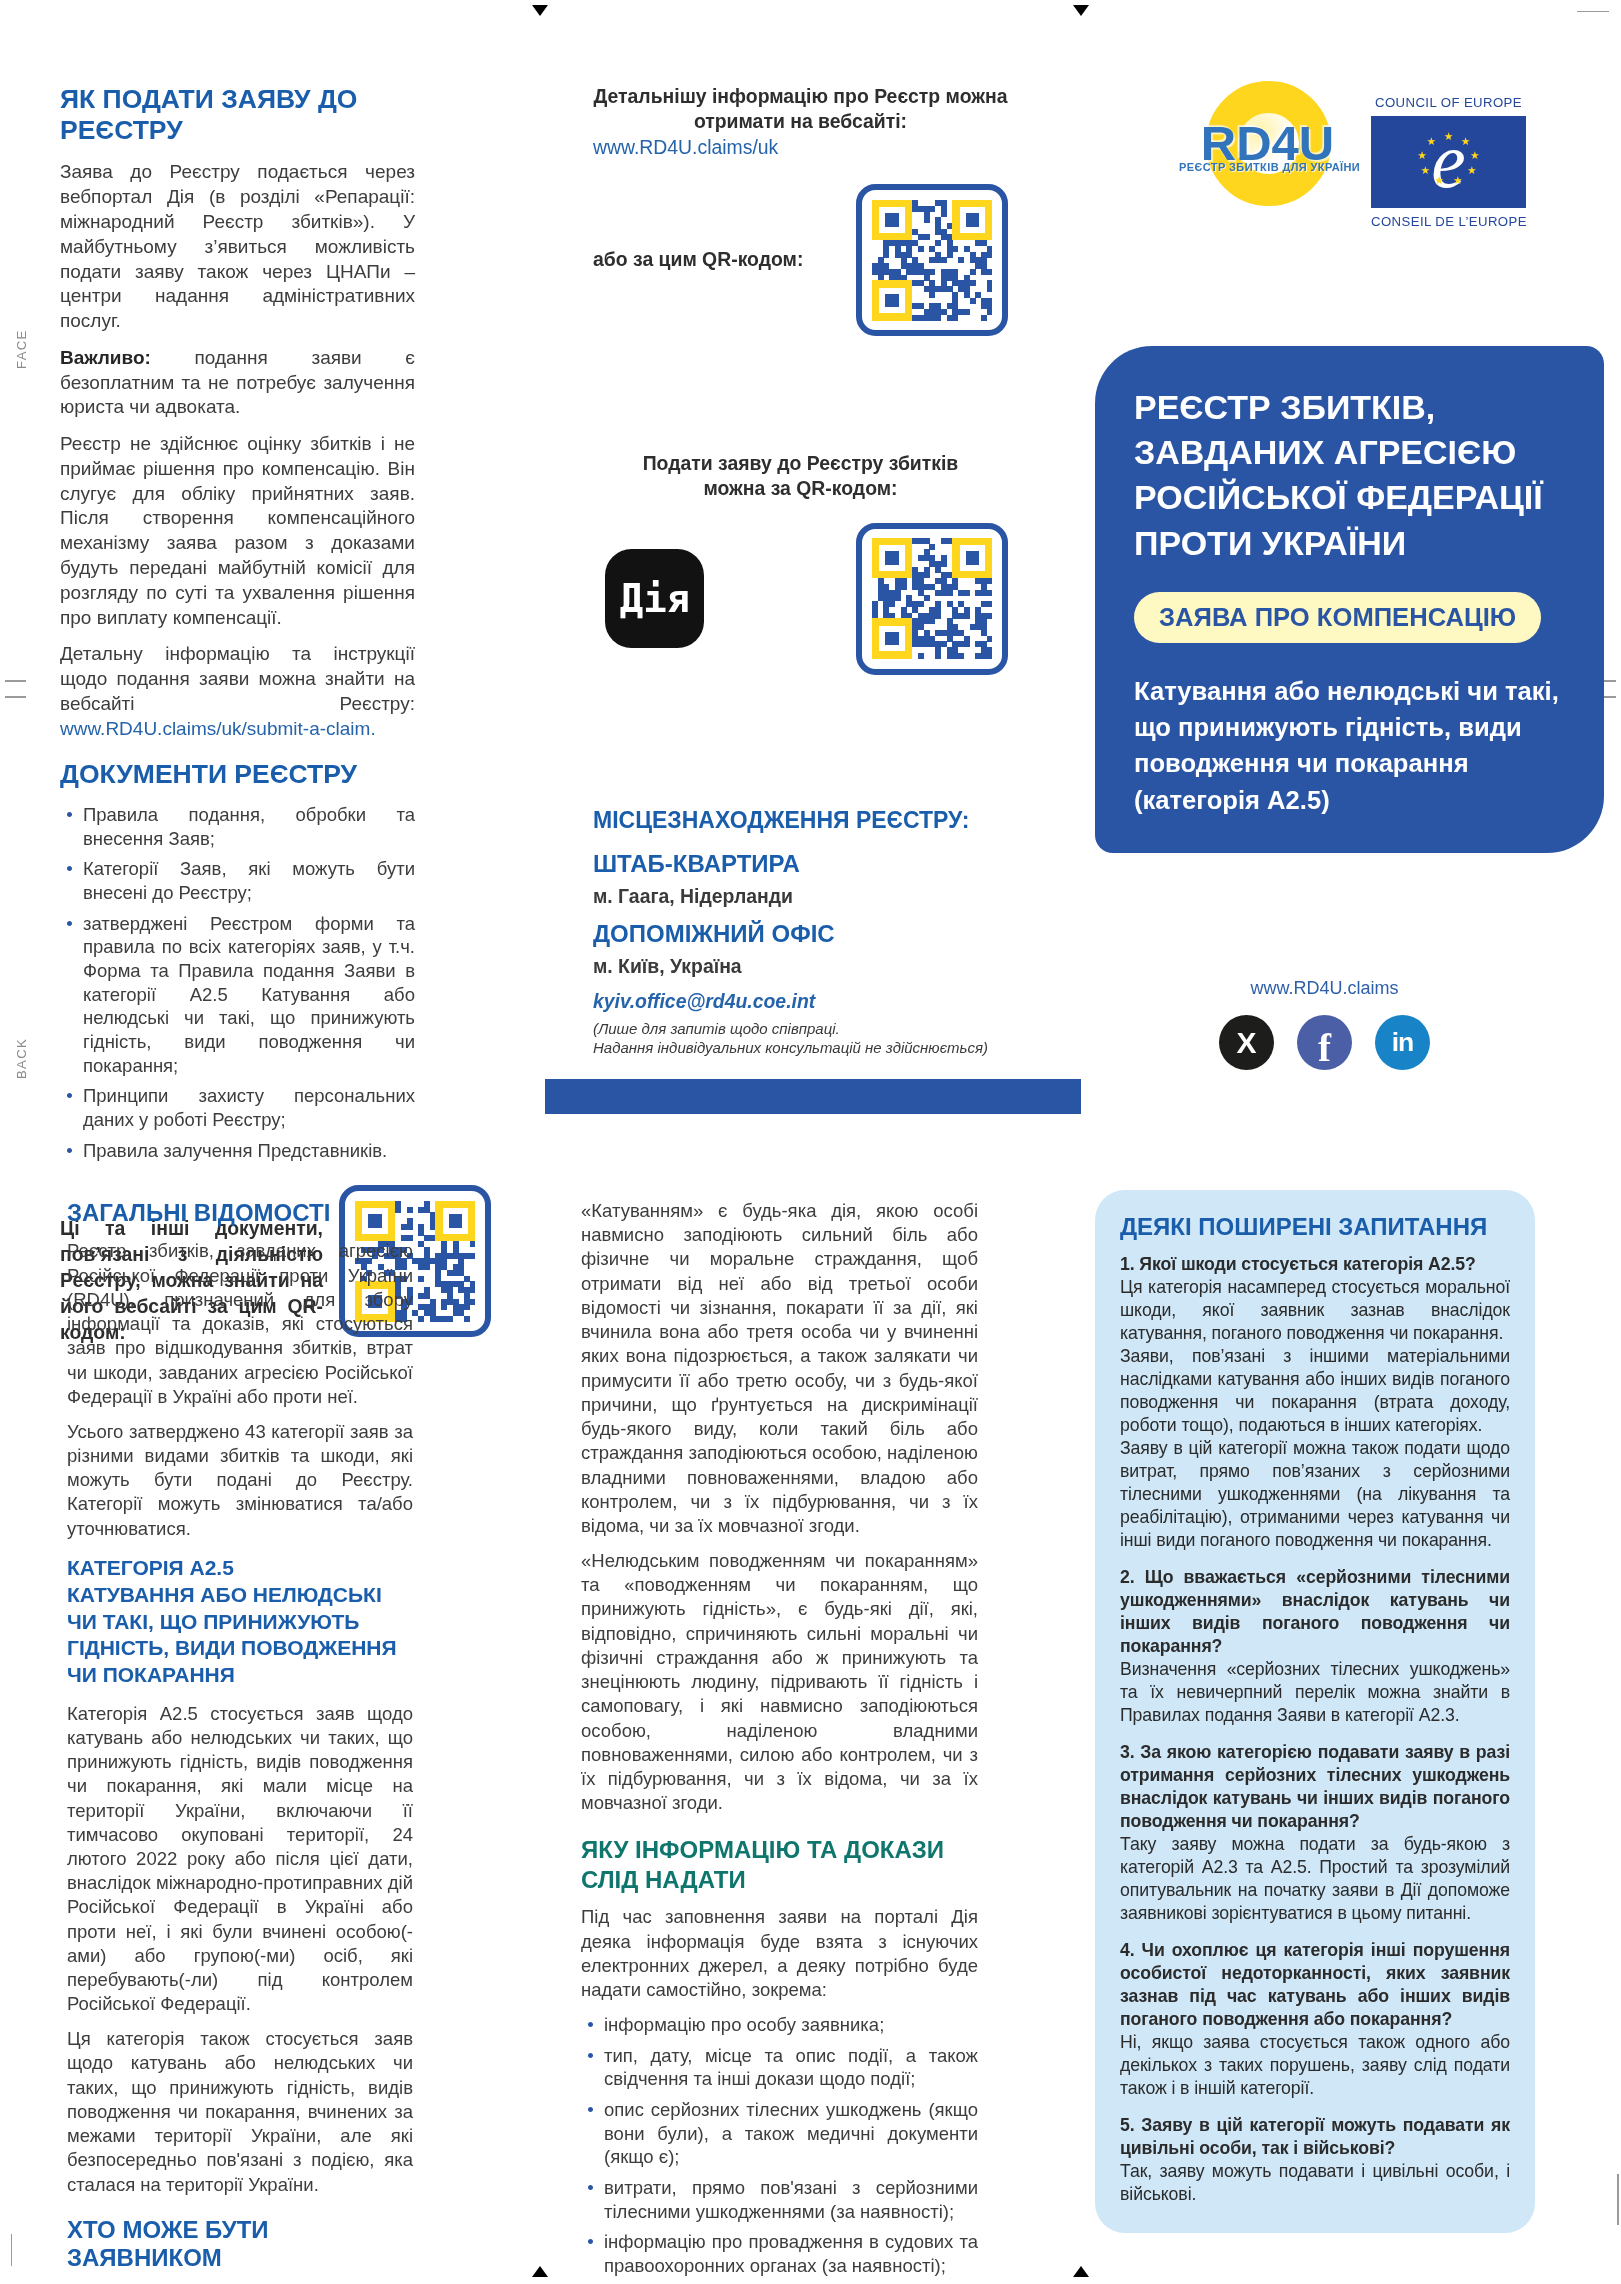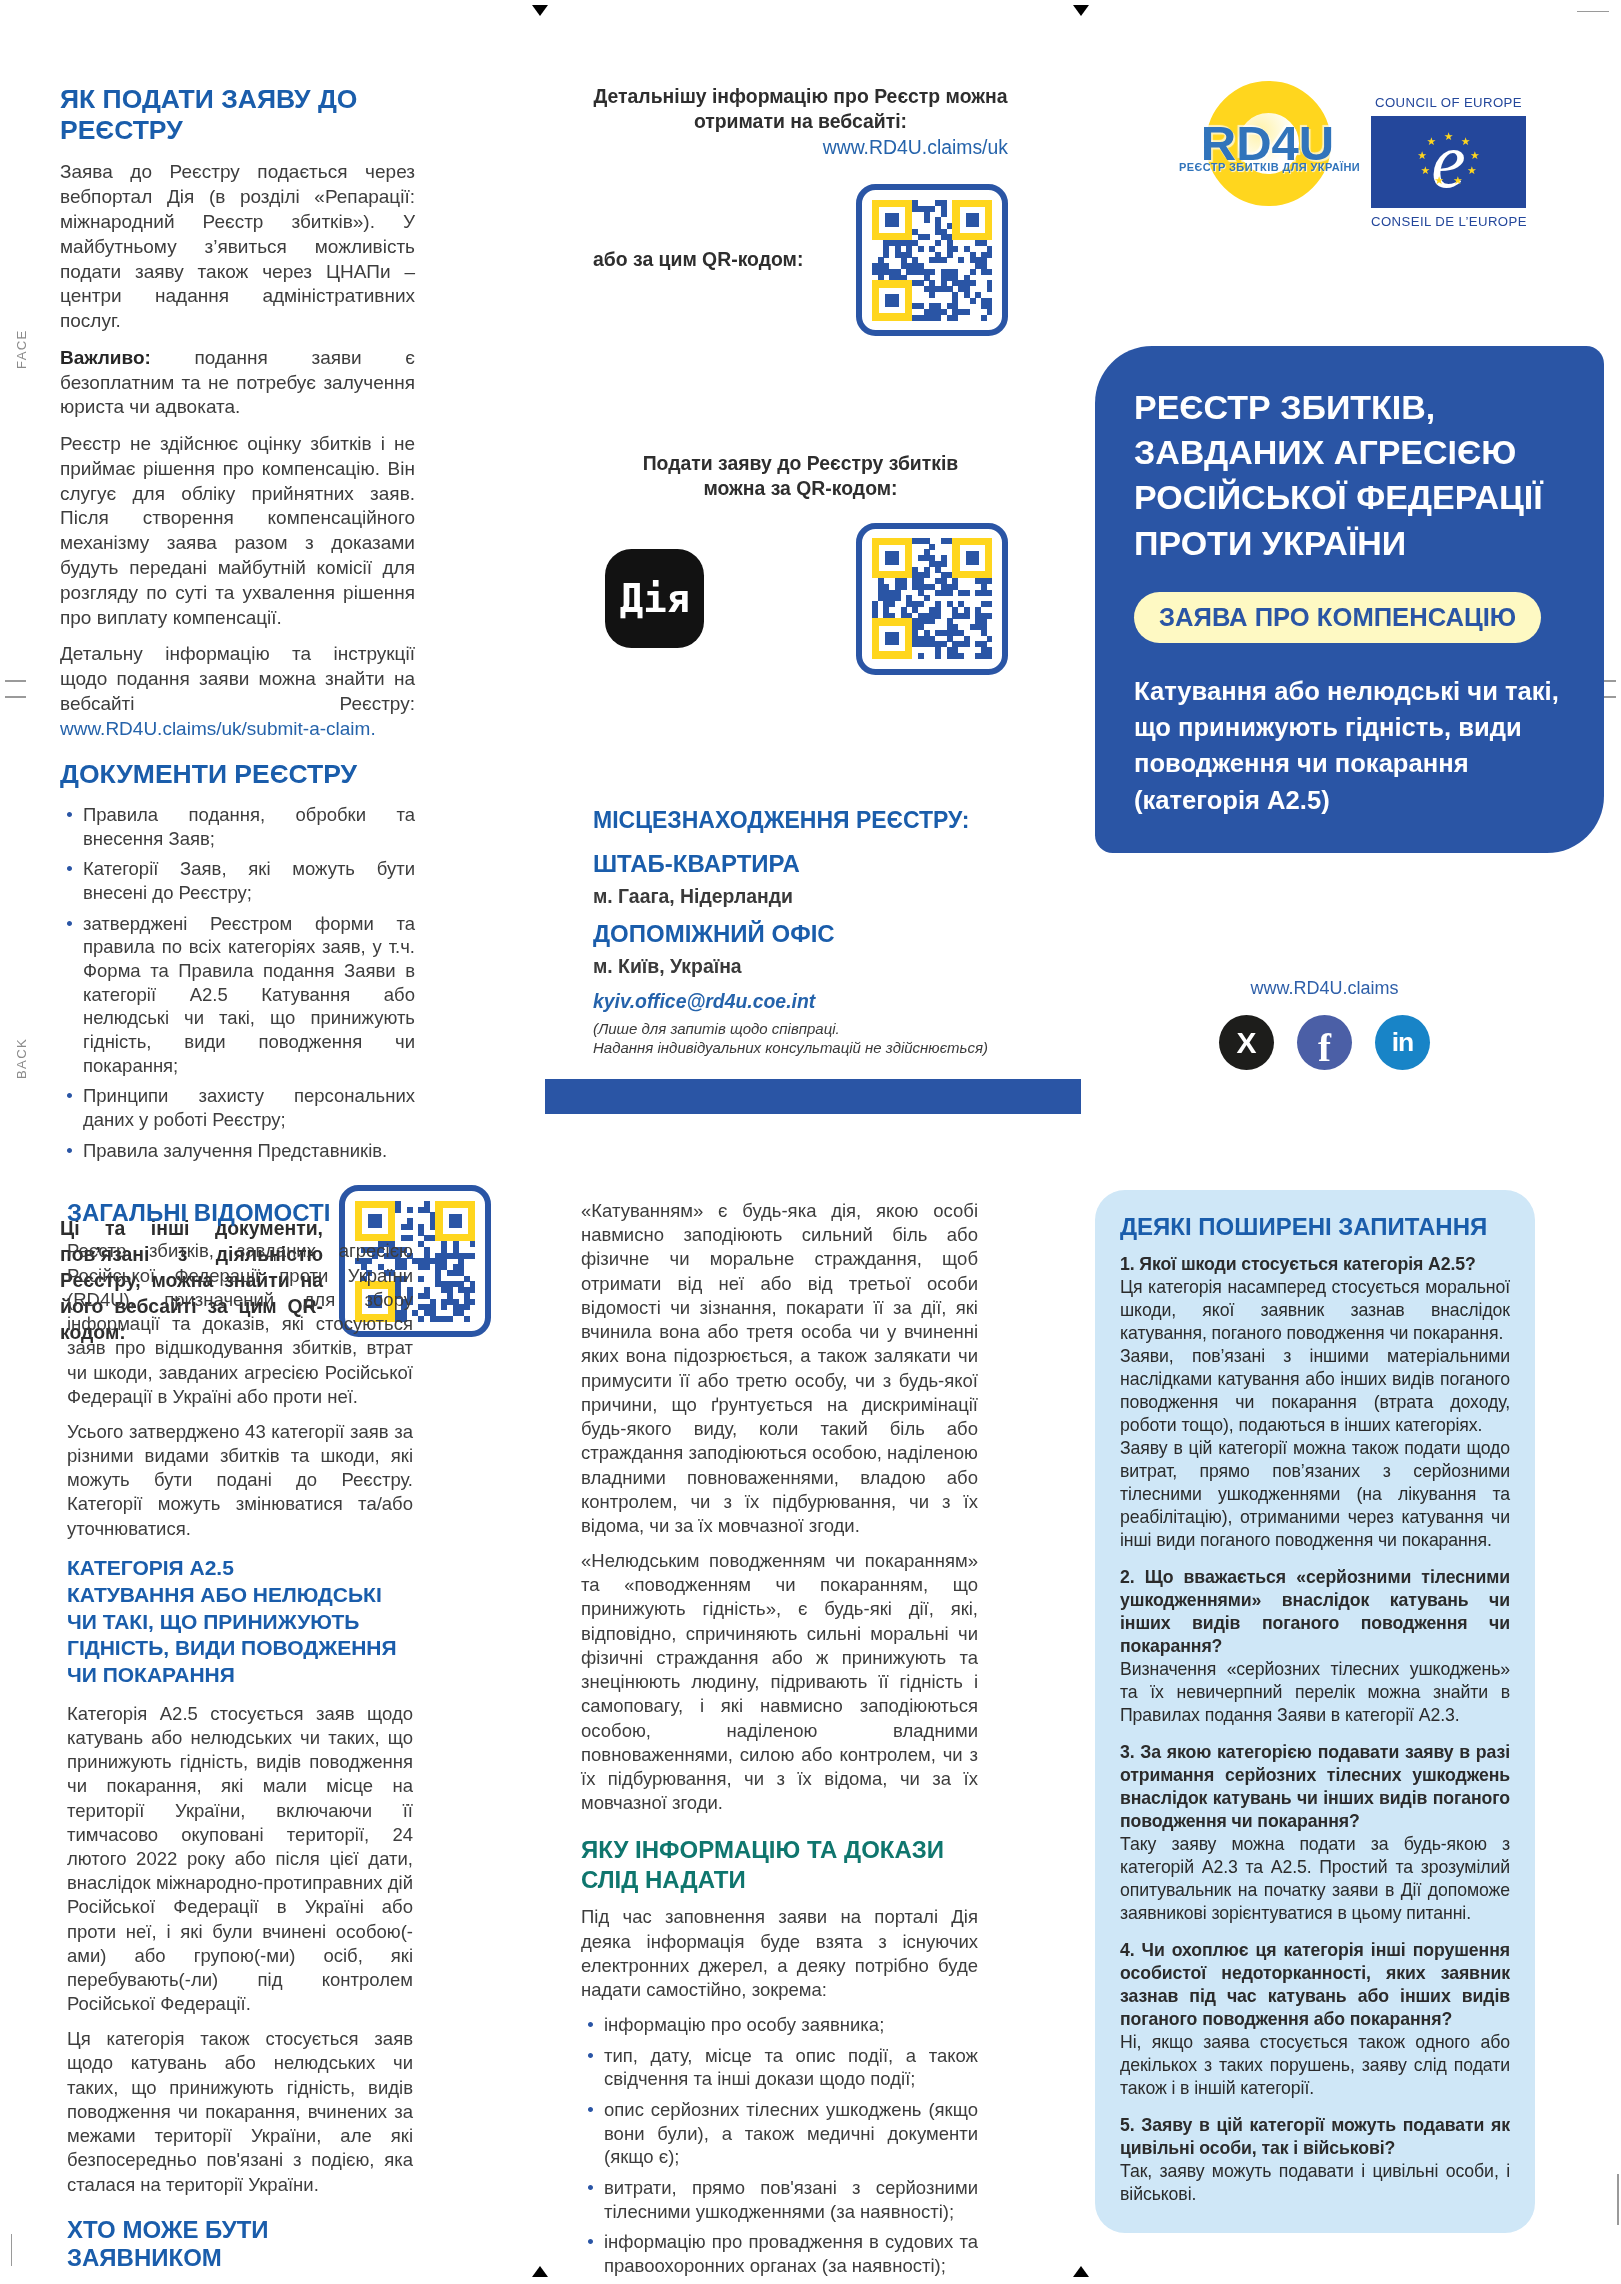--- a/index.html
+++ b/index.html
@@ -30,21 +30,21 @@
   .qr-note-row{display:flex;gap:16px;margin-top:23px;width:434px;align-items:flex-start;}
   .qr-note-text{font-weight:bold;font-size:19.4px;line-height:1.34;width:263px;margin-top:30px;text-align:justify;color:#2e2e2e;}
 
   .qr{background:#fff;border:6.2px solid #2a55a5;border-radius:19.4px;padding:9.7px;
       width:152px;height:152px;box-sizing:border-box;flex:0 0 auto;}
   .qr svg{display:block;width:100%;height:100%;}
 
   
   .face-mid{position:absolute;left:593px;top:84px;width:415px;}
   .center-bold{font-size:19.4px;font-weight:bold;text-align:center;line-height:1.3;color:#2e2e2e;margin:0;}
-  .center-link{display:block;text-align:right;font-size:19.4px;color:#2563ab;margin-top:1.8px;}
+  .center-link{display:block;text-align:left;font-size:19.4px;color:#2563ab;margin-top:1.8px;}
   .qr-row{display:flex;margin-top:25px;align-items:flex-start;}
   .qr-row .lbl{flex:1;font-size:19.4px;font-weight:bold;padding-top:64px;color:#2e2e2e;}
   .submit-lbl{margin-top:115px;padding:0 23px;}
   .diia-row{display:flex;justify-content:space-between;align-items:center;margin-top:21px;padding-left:12.4px;gap:40px;}
   .diia{width:99px;height:99px;background:#121212;border-radius:26.5px;color:#fff;display:flex;
         align-items:center;justify-content:center;font-family:"DejaVu Sans Mono",monospace;
         font-weight:bold;font-size:39px;}
   .loc{margin-top:132px;}
   .loc-h{font-size:23px;font-weight:bold;color:#1a5dab;margin:0 0 16px;}
   .loc-sub{font-size:24px;font-weight:bold;color:#1a5dab;margin:0 0 7px;}

